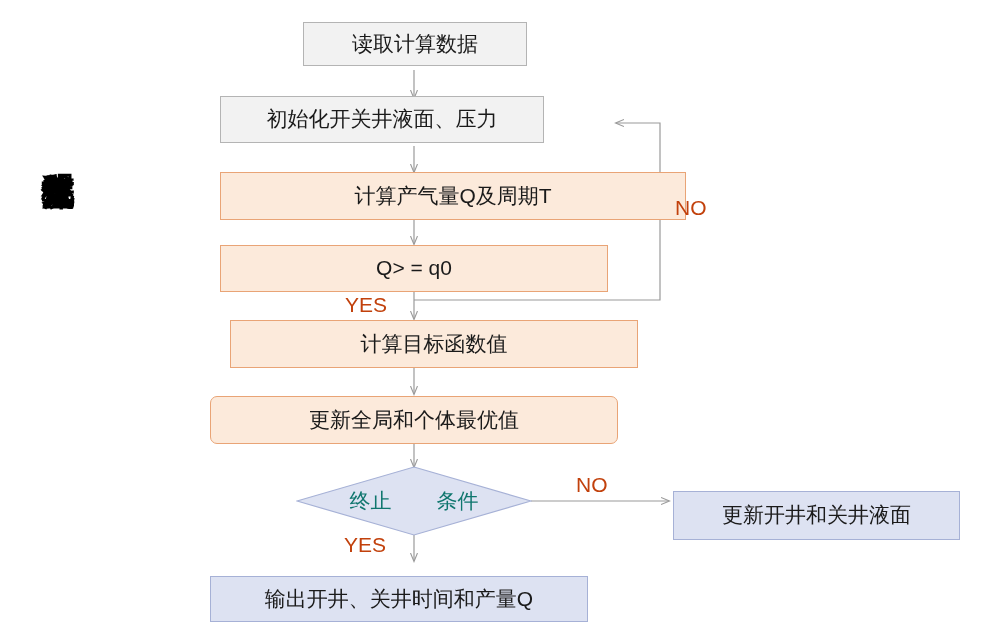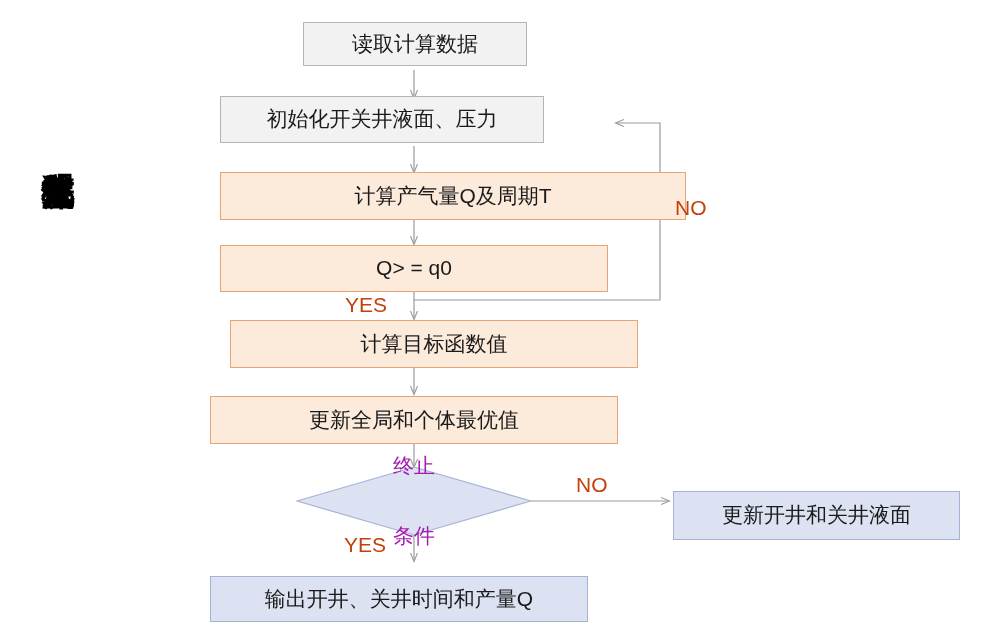--- a/index.html
+++ b/index.html
@@ -70,26 +70,25 @@
   .diamond svg {
     display: block;
   }
   .diamond .dlabel {
     position: absolute;
     left: 0;
     top: 0;
     width: 100%;
     height: 100%;
     display: flex;
-    flex-direction: column;
     align-items: center;
     justify-content: center;
     font-size: 21px;
     line-height: 1.18;
-    color: #a21caf;
+    color: #0f766e;
     text-align: center;
     gap: 45px;
   }
 
   
   #links {
     position: absolute;
     left: 0;
     top: 0;
     width: 1007px;
@@ -143,21 +142,21 @@
   <div class="node gray" style="left:303px; top:22px; width:224px; height:44px;">读取计算数据</div>
 
   <div class="node gray" style="left:220px; top:96px; width:324px; height:47px;">初始化开关井液面、压力</div>
 
   <div class="node orange" style="left:220px; top:172px; width:466px; height:48px;">计算产气量Q及周期T</div>
 
   <div class="node orange" style="left:220px; top:245px; width:388px; height:47px;">Q&gt; = q0</div>
 
   <div class="node orange" style="left:210px; top:320px; width:408px; height:48px;margin-left:20px;">计算目标函数值</div>
 
-  <div class="node orange" style="left:210px; top:396px; width:408px; height:48px;">更新全局和个体最优值</div>
+  <div class="node orange" style="left:210px; top:396px; width:408px; height:48px;border-radius:7px;">更新全局和个体最优值</div>
 
   <div class="diamond" style="left:296px; top:466px; width:236px; height:70px;">
     <svg width="236" height="70" viewBox="0 0 236 70" xmlns="http://www.w3.org/2000/svg">
       <polygon points="118,1 235,35 118,69 1,35" fill="#dde2f2" stroke="#a6b1d6" stroke-width="1.2"></polygon>
     </svg>
     <div class="dlabel">
       <span>终止</span>
       <span>条件</span>
     </div>
   </div>

